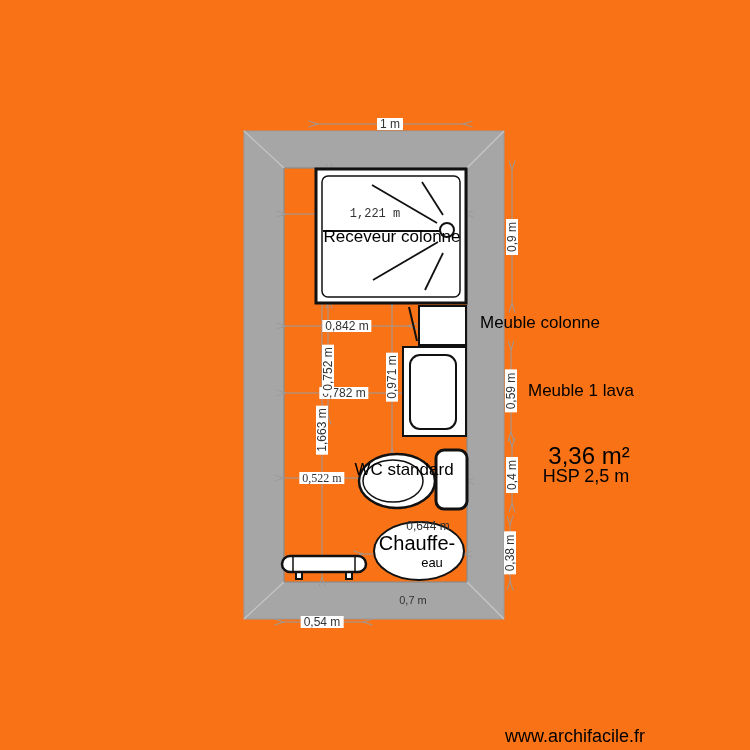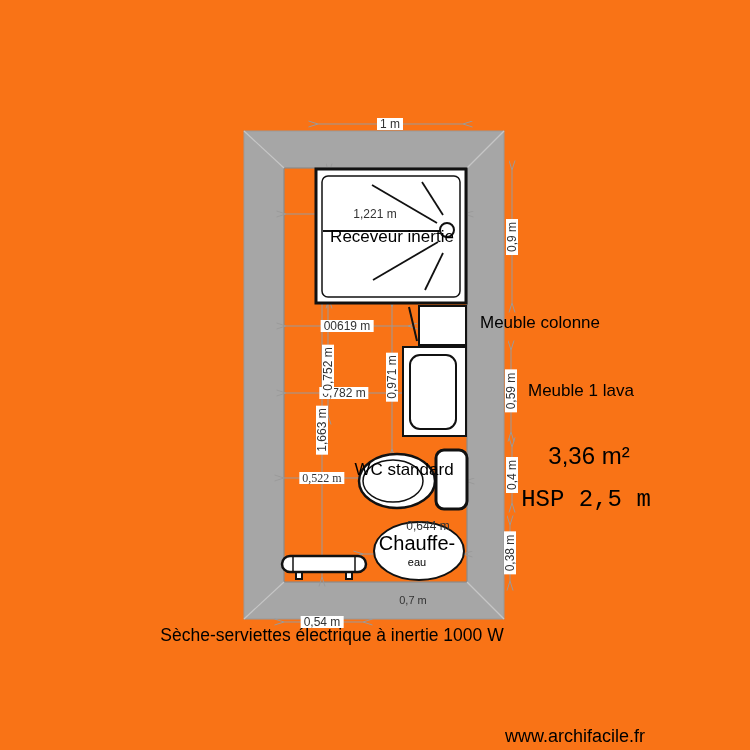--- a/index.html
+++ b/index.html
@@ -95,42 +95,41 @@
       <rect x="346" y="570" width="6" height="9" stroke-width="2"></rect>
       <rect x="282" y="556" width="84" height="16" rx="8" stroke-width="2.5"></rect>
       <line x1="293" y1="557" x2="293" y2="571" stroke-width="1.5"></line>
       <line x1="355" y1="557" x2="355" y2="571" stroke-width="1.5"></line>
     </g>
 
     <ellipse cx="419" cy="551" rx="45" ry="29" fill="#ffffff" stroke="#111111" stroke-width="2"></ellipse>
   </svg>
 
   <div class="lbl dim" style="left:390px;top:124px;">1 m</div>
-  <div class="lbl dim" style="left:375px;top:214px;">1,221 m</div>
-  <div class="lbl dim" style="left:347px;top:326px;">00619 m</div>
+  <div class="lbl dim" style="left:375px;top:214px;font-family:Liberation Mono, monospace;">1,221 m</div>
+  <div class="lbl dim" style="left:347px;top:326px;">0,842 m</div>
   <div class="lbl dim" style="left:344px;top:393px;">0,782 m</div>
   <div class="lbl dim" style="left:322px;top:478px;font-family:Liberation Serif, serif;">0,522 m</div>
   <div class="lbl dim nobg" style="left:428px;top:481px;">0,644 m</div>
   <div class="lbl dim" style="left:322px;top:622px;">0,54 m</div>
 
   <div class="lbl dim rot" style="left:512px;top:237px;">0,9 m</div>
   <div class="lbl dim rot" style="left:328px;top:369px;">0,752 m</div>
   <div class="lbl dim rot" style="left:322px;top:430px;">1,663 m</div>
   <div class="lbl dim rot" style="left:392px;top:377px;">0,971 m</div>
   <div class="lbl dim rot" style="left:511px;top:391px;">0,59 m</div>
   <div class="lbl dim rot" style="left:512px;top:475px;">0,4 m</div>
   <div class="lbl dim rot" style="left:510px;top:553px;">0,38 m</div>
 
-  <div class="lbl fix" style="left:392px;top:236px;">Receveur inertie</div>
+  <div class="lbl fix" style="left:392px;top:236px;">Receveur colonne</div>
   <div class="lbl fix left-anchor" style="left:480px;top:322px;transform:translateY(-50%);">Meuble colonne</div>
   <div class="lbl fix left-anchor" style="left:528px;top:390px;transform:translateY(-50%);width:108px;overflow:hidden;">Meuble 1 lava</div>
   <div class="lbl fix" style="left:404px;top:469px;">WC standard</div>
   <div class="lbl" style="left:417px;top:543px;font-size:20px;">Chauffe-</div>
   <div class="lbl dim nobg" style="left:413px;top:555px;font-size:11px;">0,7 m</div>
-  <div class="lbl" style="left:417px;top:562px;font-size:11px;">eau</div>
-  <div class="lbl" style="left:332px;top:636px;font-size:17.5px;">Sèche-serviettes électrique à inertie 1000 W</div>
+  <div class="lbl" style="left:432px;top:562px;font-size:13px;">eau</div>
 
   <div class="lbl" style="left:589px;top:456px;font-size:24px;">3,36 m²</div>
-  <div class="lbl" style="left:586px;top:500px;font-size:24px;font-family:Liberation Mono, monospace;">HSP 2,5 m</div>
+  <div class="lbl" style="left:586px;top:476px;font-size:18px;">HSP 2,5 m</div>
 
   <div class="lbl" style="left:575px;top:736px;font-size:18px;">www.archifacile.fr</div>
 
 </div>
 
 </body></html>

